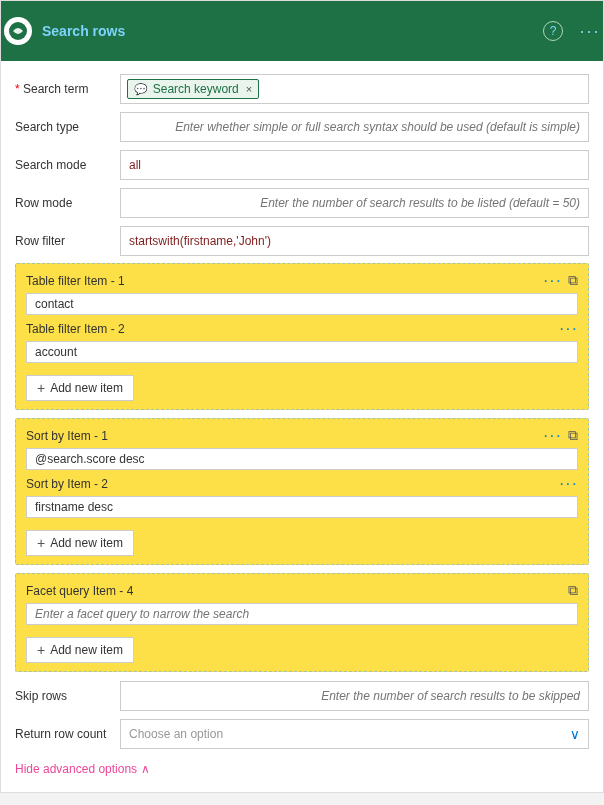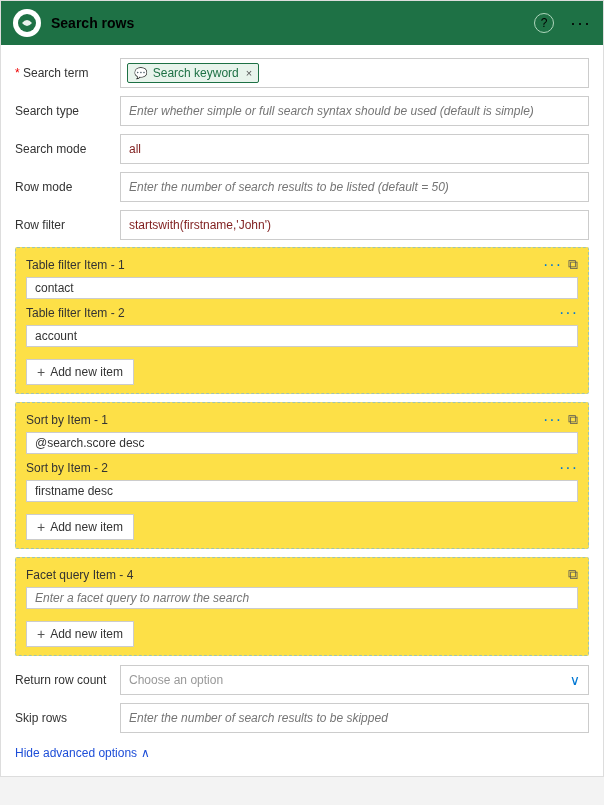--- a/index.html
+++ b/index.html
@@ -10,25 +10,25 @@
       width: 604px;
       min-height: 805px;
     }
     .app-container {
       width: 604px;
       background: #fff;
       border: 1px solid #ddd;
     }
     .title-bar {
       background: #1e7145;
-      color: #000000;
-      display: flex;
-      align-items: center;
-      padding: 0 12px;
-      height: 44px;
+      color: #7dd3fc;
+      display: flex;
+      align-items: center;
+      padding: 0 3px;
+      height: 60px;
       gap: 10px;
     }
     .title-bar-logo {
       width: 28px;
       height: 28px;
       background: #fff;
       border-radius: 50%;
       display: flex;
       align-items: center;
       justify-content: center;
@@ -79,20 +79,21 @@
       border: 1px solid #ccc;
       padding: 0 8px;
       font-size: 12px;
       color: #7f1d1d;
       outline: none;
       background: #fff;
     }
     .field-input.placeholder-text {
       color: #737373;
       font-style: italic;
+      text-align: right;
     }
     .search-term-chip {
       flex: 1;
       height: 30px;
       border: 1px solid #ccc;
       display: flex;
       align-items: center;
       padding: 0 6px;
       gap: 4px;
       background: #fff;
@@ -195,21 +196,21 @@
       background: #fff;
       display: flex;
       align-items: center;
       justify-content: space-between;
     }
     .select-arrow {
       color: #0078d4;
       font-size: 14px;
     }
     .hide-advanced {
-      color: #1d4ed8;
+      color: #ec4899;
       cursor: pointer;
       font-size: 12px;
       display: flex;
       align-items: center;
       gap: 4px;
       margin-top: 8px;
       padding: 4px 0;
     }
     .hide-advanced-arrow {
       font-size: 12px;
@@ -338,31 +339,31 @@
         <input class="section-input placeholder-text" type="text" placeholder="Enter a facet query to narrow the search" style="">
       </div>
 
       <button class="add-item-btn">
         <span class="add-item-plus">+</span>
         <span>Add new item</span>
       </button>
     </div>
 
     <div class="field-row">
+      <div class="field-label">Skip rows</div>
+      <input class="field-input placeholder-text" type="text" placeholder="Enter the number of search results to be skipped" style="">
+    </div>
+
+    <div class="field-row">
       <div class="field-label">Return row count</div>
       <div class="select-field">
         <span>Choose an option</span>
         <span class="select-arrow">∨</span>
       </div>
     </div>
 
-    <div class="field-row">
-      <div class="field-label">Skip rows</div>
-      <input class="field-input placeholder-text" type="text" placeholder="Enter the number of search results to be skipped" style="">
-    </div>
-
     <div class="hide-advanced">
       <span>Hide advanced options</span>
       <span class="hide-advanced-arrow">∧</span>
     </div>
 
   </div>
 </div>
 
 </body></html>

